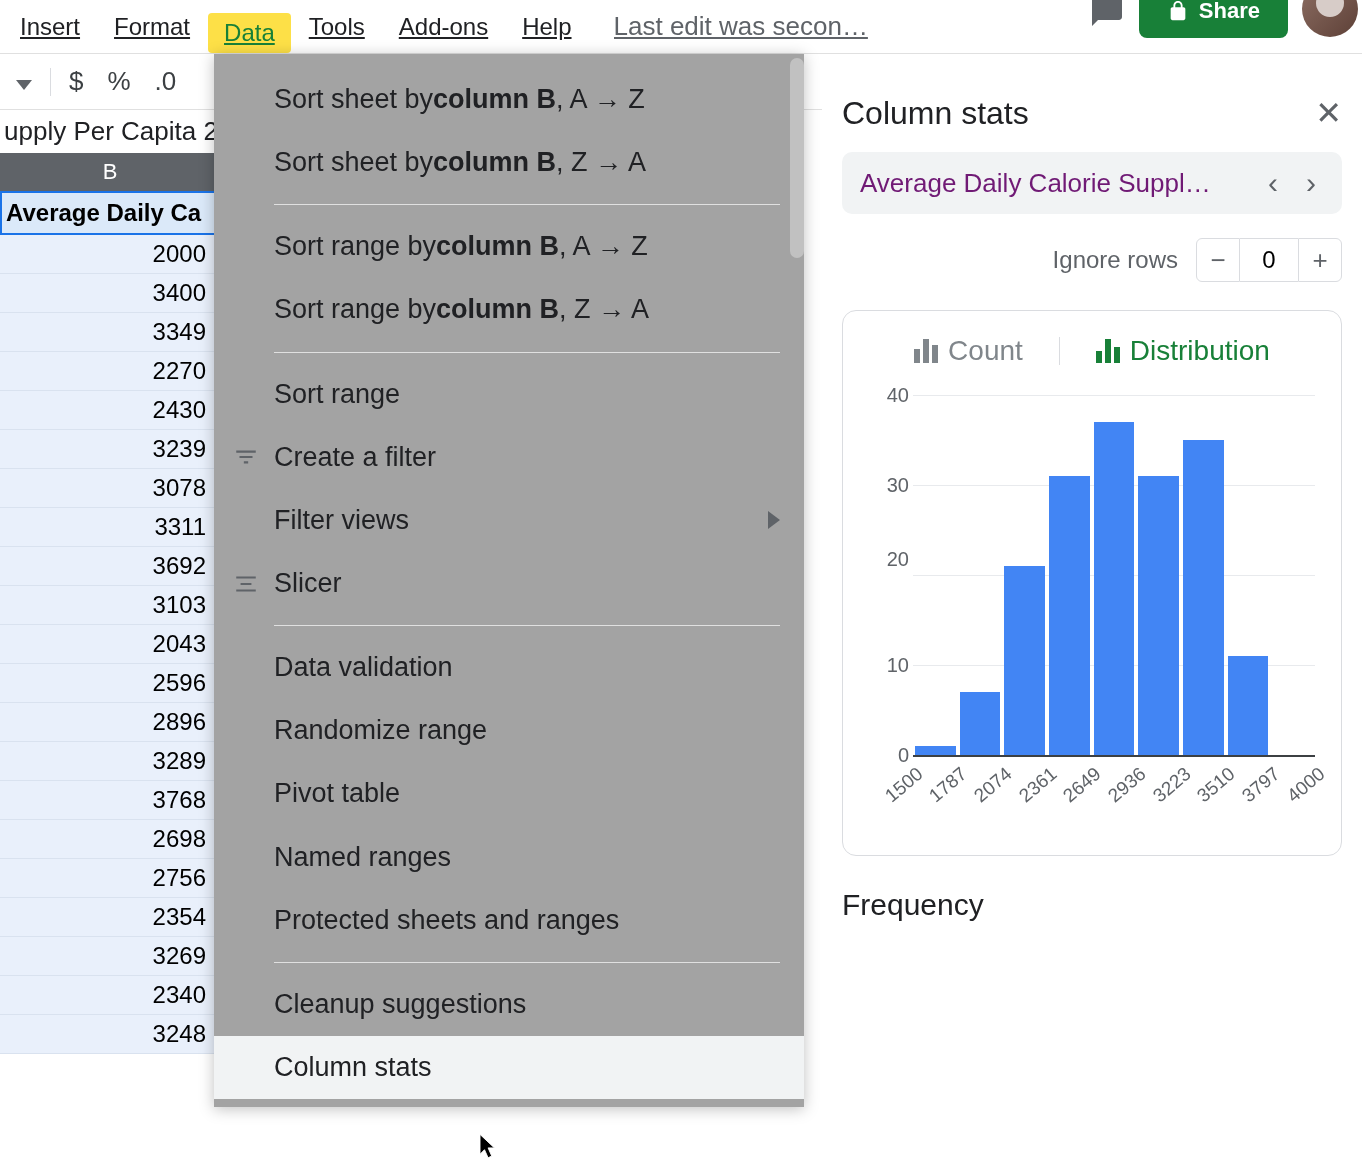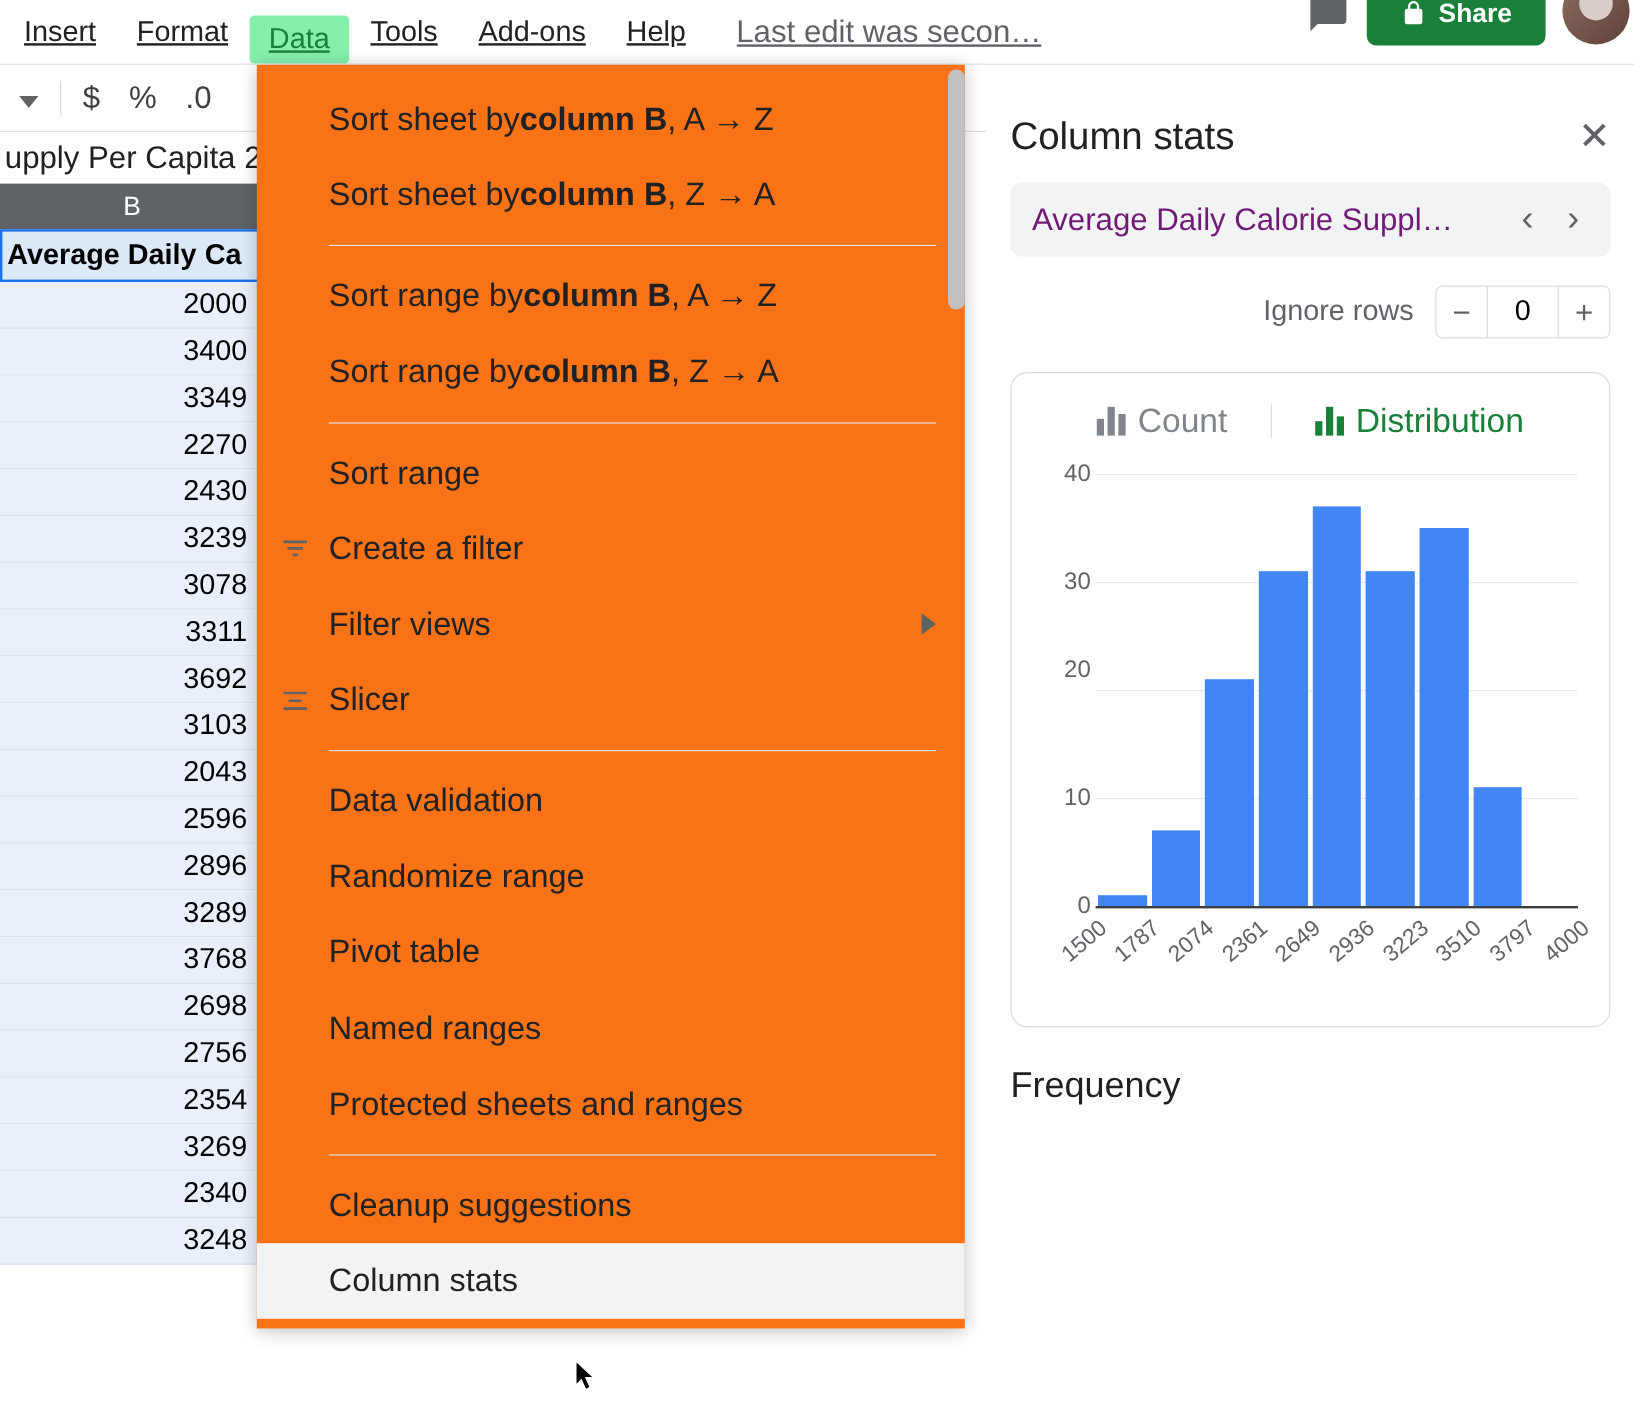--- a/index.html
+++ b/index.html
@@ -1,21 +1,21 @@
 <!DOCTYPE html>
 <html><head>
   <meta charset="utf-8">
   <style>
     * { box-sizing: border-box; margin: 0; padding: 0; font-family: Arial, sans-serif; }
     body { background: #fff; width: 1362px; height: 1174px; overflow: hidden; position: relative; font-size: 16px; }
 
     
     .menubar { display: flex; align-items: center; height: 54px; padding: 0 4px; gap: 2px; border-bottom: 1px solid #e0e0e0;}
     .menubar-item { padding: 6px 16px; font-size: 24px; color: #202124; border-radius: 4px; cursor: pointer; text-decoration: underline; }
-    .menubar-item.active { background: #86efac; color: #188038; margin-top: 12px; }
+    .menubar-item.active { background: #fde047; color: #188038; margin-top: 12px; }
     .last-edit { margin-left: 24px; font-size: 26px; color: #5f6368; text-decoration: underline; white-space: nowrap; overflow: hidden; text-overflow: ellipsis; max-width: 270px;}
     .menubar-right { margin-left: auto; display:flex; align-items:center; gap: 14px; }
     .share-btn { background: #188038; color: white; border-radius: 8px; padding: 14px 28px; font-size: 22px; font-weight: bold; display:flex; gap:10px; align-items:center; transform: translateY(-16px);}
     .share-btn .icon { width:22px; height:22px; }
     .avatar { width:56px; height:56px; border-radius:50%; background: linear-gradient(135deg,#8d6e63,#5d4037); transform: translateY(-18px); overflow:hidden; position:relative;}
     .avatar::after{content:"";position:absolute;left:14px;top:8px;width:28px;height:28px;border-radius:50%;background:#d7ccc8;}
     .chat-icon {width:36px;height:36px; transform:translateY(-16px);}
 
     
     .toolbar { display: flex; align-items: center; height: 56px; padding: 0 6px; gap: 4px; border-bottom: 1px solid #e0e0e0;}
@@ -24,21 +24,21 @@
     .caret-down { width:0;height:0;border-left:8px solid transparent;border-right:8px solid transparent;border-top:10px solid #5f6368;display:inline-block;}
 
     
     .sheet { position: absolute; top:110px; left:0; width: 220px; }
     .sheet-title { font-size: 26px; padding: 6px 4px; color:#202124; white-space:nowrap; overflow:hidden;}
     .col-header { background:#5f6368; color:#fff; text-align:center; font-size:22px; padding:6px 0;}
     .col-headcell { background:#dbe9f9; border:2px solid #1a73e8; font-weight:bold; font-size:24px; padding:6px 4px; white-space:nowrap; overflow:hidden;}
     .cell { background:#e9f0fb; text-align:right; padding:5px 12px 5px 4px; font-size:24px; border-bottom:1px solid #d9e2ef; border-right:2px solid #1a73e8;}
     
     
-    .dropdown { position:absolute; top:54px; left:214px; width: 590px; background:#f97316; box-shadow: 0 2px 14px rgba(0,0,0,0.25); padding: 14px 0 8px 0; z-index:10;}
+    .dropdown { position:absolute; top:54px; left:214px; width: 590px; background:#a3a3a3; box-shadow: 0 2px 14px rgba(0,0,0,0.25); padding: 14px 0 8px 0; z-index:10;}
     .dropdown-scrollbar { position:absolute; right:0; top:4px; width:14px; height:200px; background:#c1c1c1; border-radius:7px;}
     .dd-item { display:flex; align-items:center; padding: 12px 24px 12px 60px; font-size:27px; color:#202124; cursor:pointer; position:relative; line-height:1.45;}
     .dd-item.hovered { background:#f1f3f4;}
     .dd-item .icon { position:absolute; left:18px; width:28px; height:28px; display:flex; align-items:center; justify-content:center;}
     .dd-sep { height:1px; background:#e0e0e0; margin: 10px 24px 10px 60px;}
     .dd-item .sub-arrow { margin-left:auto; width:0;height:0;border-top:9px solid transparent;border-bottom:9px solid transparent;border-left:12px solid #5f6368;}
     .dd-item b { font-weight:bold; }
 
     
     .stats-panel { position:absolute; top:78px; right:0; width: 540px; padding: 16px 20px; background:#fff;}

